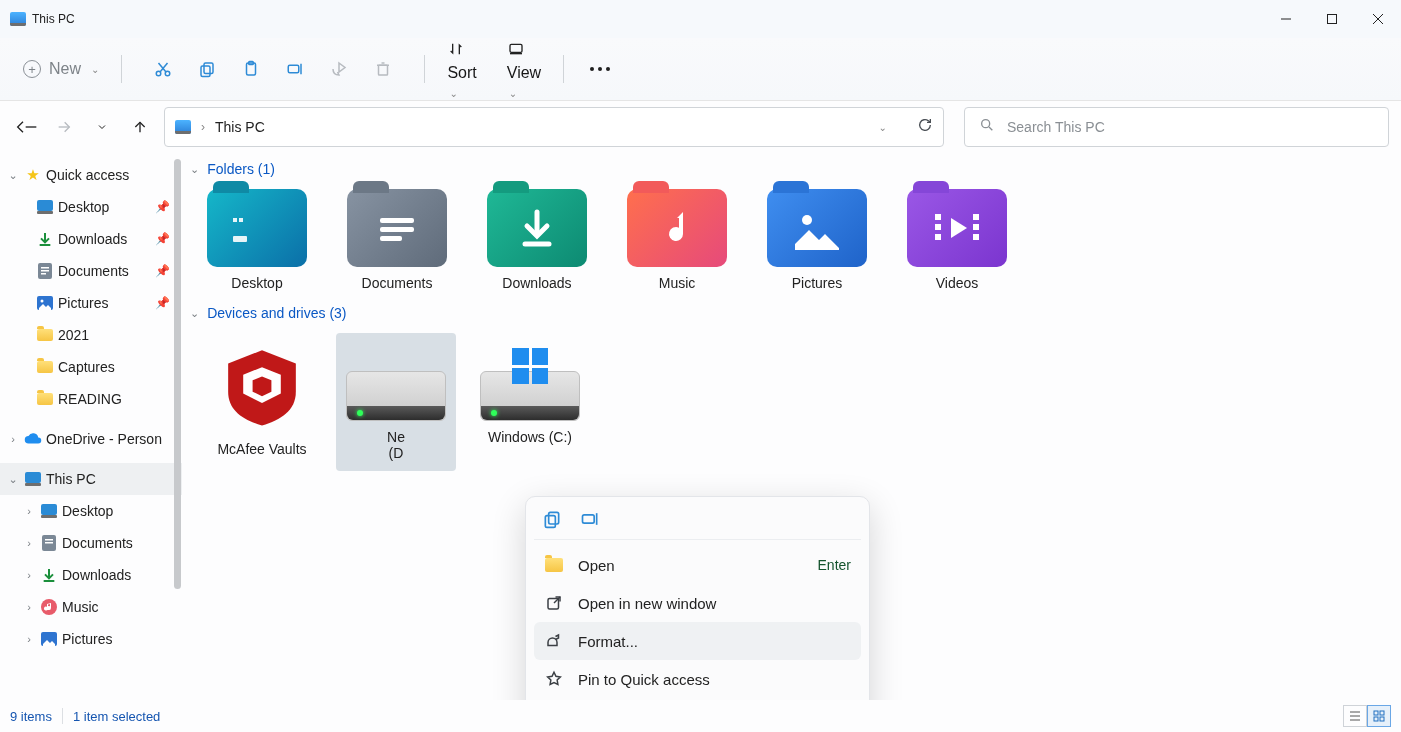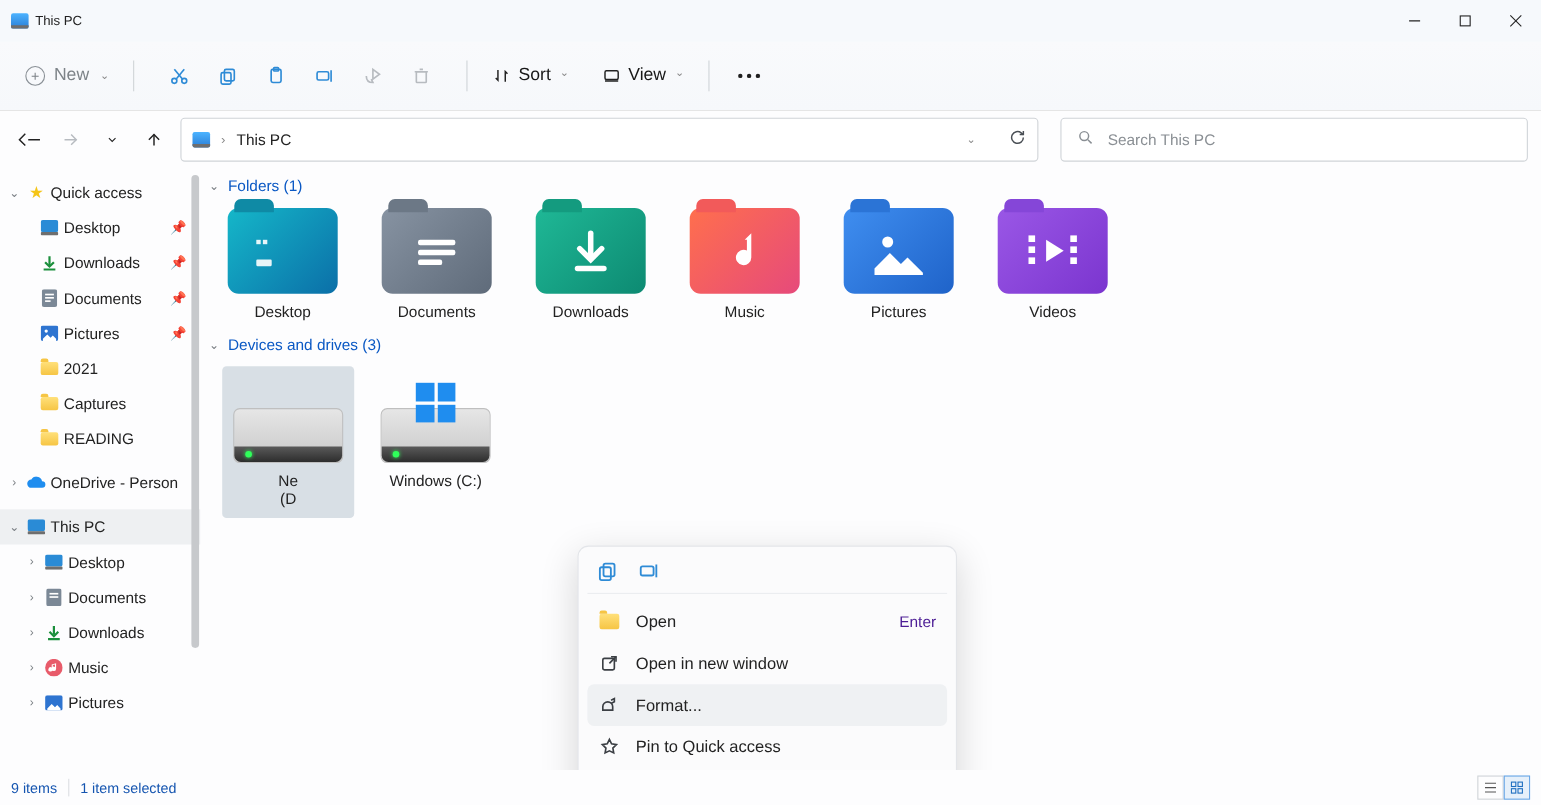--- a/index.html
+++ b/index.html
@@ -9,21 +9,21 @@
   .titlebar .icon { width: 16px; height: 14px; background: linear-gradient(#4cb3ff,#2a7ed6); border-radius: 2px; margin-right: 6px; position: relative; }
   .titlebar .icon::after { content:""; position:absolute; bottom:0; left:0; right:0; height:3px; background:#6e6e6e; border-radius:0 0 2px 2px;}
   .titlebar .title { font-size: 12px; }
   .win-controls { margin-left:auto; display:flex; }
   .win-btn { width:46px; height:38px; display:flex; align-items:center; justify-content:center; }
   .win-btn svg { width:12px; height:12px; stroke:#222; stroke-width:1; fill:none;}
   
   .toolbar { height: 63px; display:flex; align-items:center; padding: 0 15px; border-bottom:1px solid #e5e5e5; background: linear-gradient(#f9fafc,#f6f8fb); gap:14px;}
   .tb-group { display:flex; align-items:center; gap:10px; padding:0 10px; }
   .tb-sep { width:1px; height:28px; background:#d0d4d8; }
-  .tb-btn { display:flex; align-items:flex-start; gap:6px; padding:6px 8px; border-radius:6px; color:#888;}
+  .tb-btn { display:flex; align-items:flex-start; gap:6px; padding:6px 8px; border-radius:6px; color:#888;flex-direction:column;}
   .tb-btn.enabled { color:#171717;}
   .tb-icon { width:18px; height:18px; display:flex; align-items:center; justify-content:center;}
   .new-btn { display:flex; align-items:center; gap:8px; padding:6px 8px; border-radius:6px; color:#7d8388;}
   .plus-circle { width:18px; height:18px; border:1.5px solid #8a9096; border-radius:50%; display:flex; align-items:center; justify-content:center; font-size:13px; line-height:1;}
   .chev { font-size:10px; color:#888; margin-left:2px;}
   .dots { display:flex; gap:4px; margin-left:4px;}
   .dots span{width:4px;height:4px;background:#1f1f1f;border-radius:50%;}
   
   .navbar { height:52px; display:flex; align-items:center; padding:0 12px; gap:10px; background:#fdfdfe;}
   .nav-btn { width:28px; height:28px; display:flex; align-items:center; justify-content:center; color:#6f7379;}
@@ -68,21 +68,21 @@
   .drive-box::after{content:"";position:absolute;bottom:0;left:0;right:0;height:14px;background:linear-gradient(#5a5a5a,#2d2d2d);border-radius:0 0 6px 6px;}
   .drive-led{position:absolute;bottom:4px;left:10px;width:6px;height:6px;background:#2fff5a;border-radius:50%;box-shadow:0 0 4px #2fff5a;z-index:2;}
   .win-logo{position:absolute;top:-24px;left:50%;transform:translateX(-50%);width:36px;height:36px;display:grid;grid-template-columns:1fr 1fr;grid-template-rows:1fr 1fr;gap:3px;}
   .win-logo span{background:#1f8def;}
   .mcaf{width:94px;height:94px;display:flex;align-items:center;justify-content:center;}
   
   .ctx{ position:absolute; left:525px; top:496px; width:345px; background:#fbfbfc; border-radius:10px; box-shadow:0 10px 34px rgba(0,0,0,.16); padding:8px; font-size:15px; border:1px solid #e3e5e9;}
   .ctx-top{display:flex;gap:18px;padding:4px 8px 10px 8px;border-bottom:1px solid #ebedf0;margin-bottom:6px;}
   .ctx-item{display:flex;align-items:center;gap:14px;padding:9px 10px;border-radius:6px;}
   .ctx-item.hover{background:#eff1f3;}
-  .ctx-item .kbd{margin-left:auto;color:#4c1d95;font-size:14px;}
+  .ctx-item .kbd{margin-left:auto;color:#14532d;font-size:14px;}
   .ctx-icon{width:20px;height:20px;display:flex;align-items:center;justify-content:center;color:#3b3f44;}
   
   .status{position:absolute;bottom:0;left:0;right:0;height:32px;display:flex;align-items:center;padding:0 10px;font-size:13px;color:#1555b0;background:#fdfdfe;}
   .status .sep{width:1px;height:16px;background:#dcdfe3;margin:0 10px;}
   .status .view-toggles{margin-left:auto;display:flex;gap:0;}
   .vt{width:24px;height:22px;border:1px solid #cfd3d8;display:flex;align-items:center;justify-content:center;}
   .vt.active{background:#e6f0fa;border-color:#6aa7e6;}
 </style>
 </head>
 <body>
@@ -486,20 +486,30 @@
           </div>
         <div class="folder-label">Videos</div>
       </div>
     </div>
 
     <div class="section-head">
       <span class="chev2">⌄</span>
       <span>Devices and drives (3)</span>
     </div>
     <div class="section-row" style="gap:14px;">
+      <div class="drive-card">
+        <div class="mcaf">
+            <svg width="94" height="94" viewBox="0 0 100 100">
+              <path d="M50 12L14 26v30c0 20 16 30 36 36 20-6 36-16 36-36V26L50 12z" fill="#c01818"></path>
+              <path d="M50 30L30 38v20l20 10 20-10V38L50 30z" fill="#fff"></path>
+              <path d="M50 40l-10 4v12l10 5 10-5V44l-10-4z" fill="#c01818"></path>
+            </svg>
+          </div>
+        <div class="folder-label">McAfee Vaults</div>
+      </div>
       <div class="drive-card selected">
         <div style="height:24px"></div>
         <div class="drive-box">
             <div class="drive-led"></div>
           </div>
         <div class="folder-label" style="white-space:pre-line">Ne
 (D</div>
       </div>
       <div class="drive-card">
         <div style="height:24px"></div>

